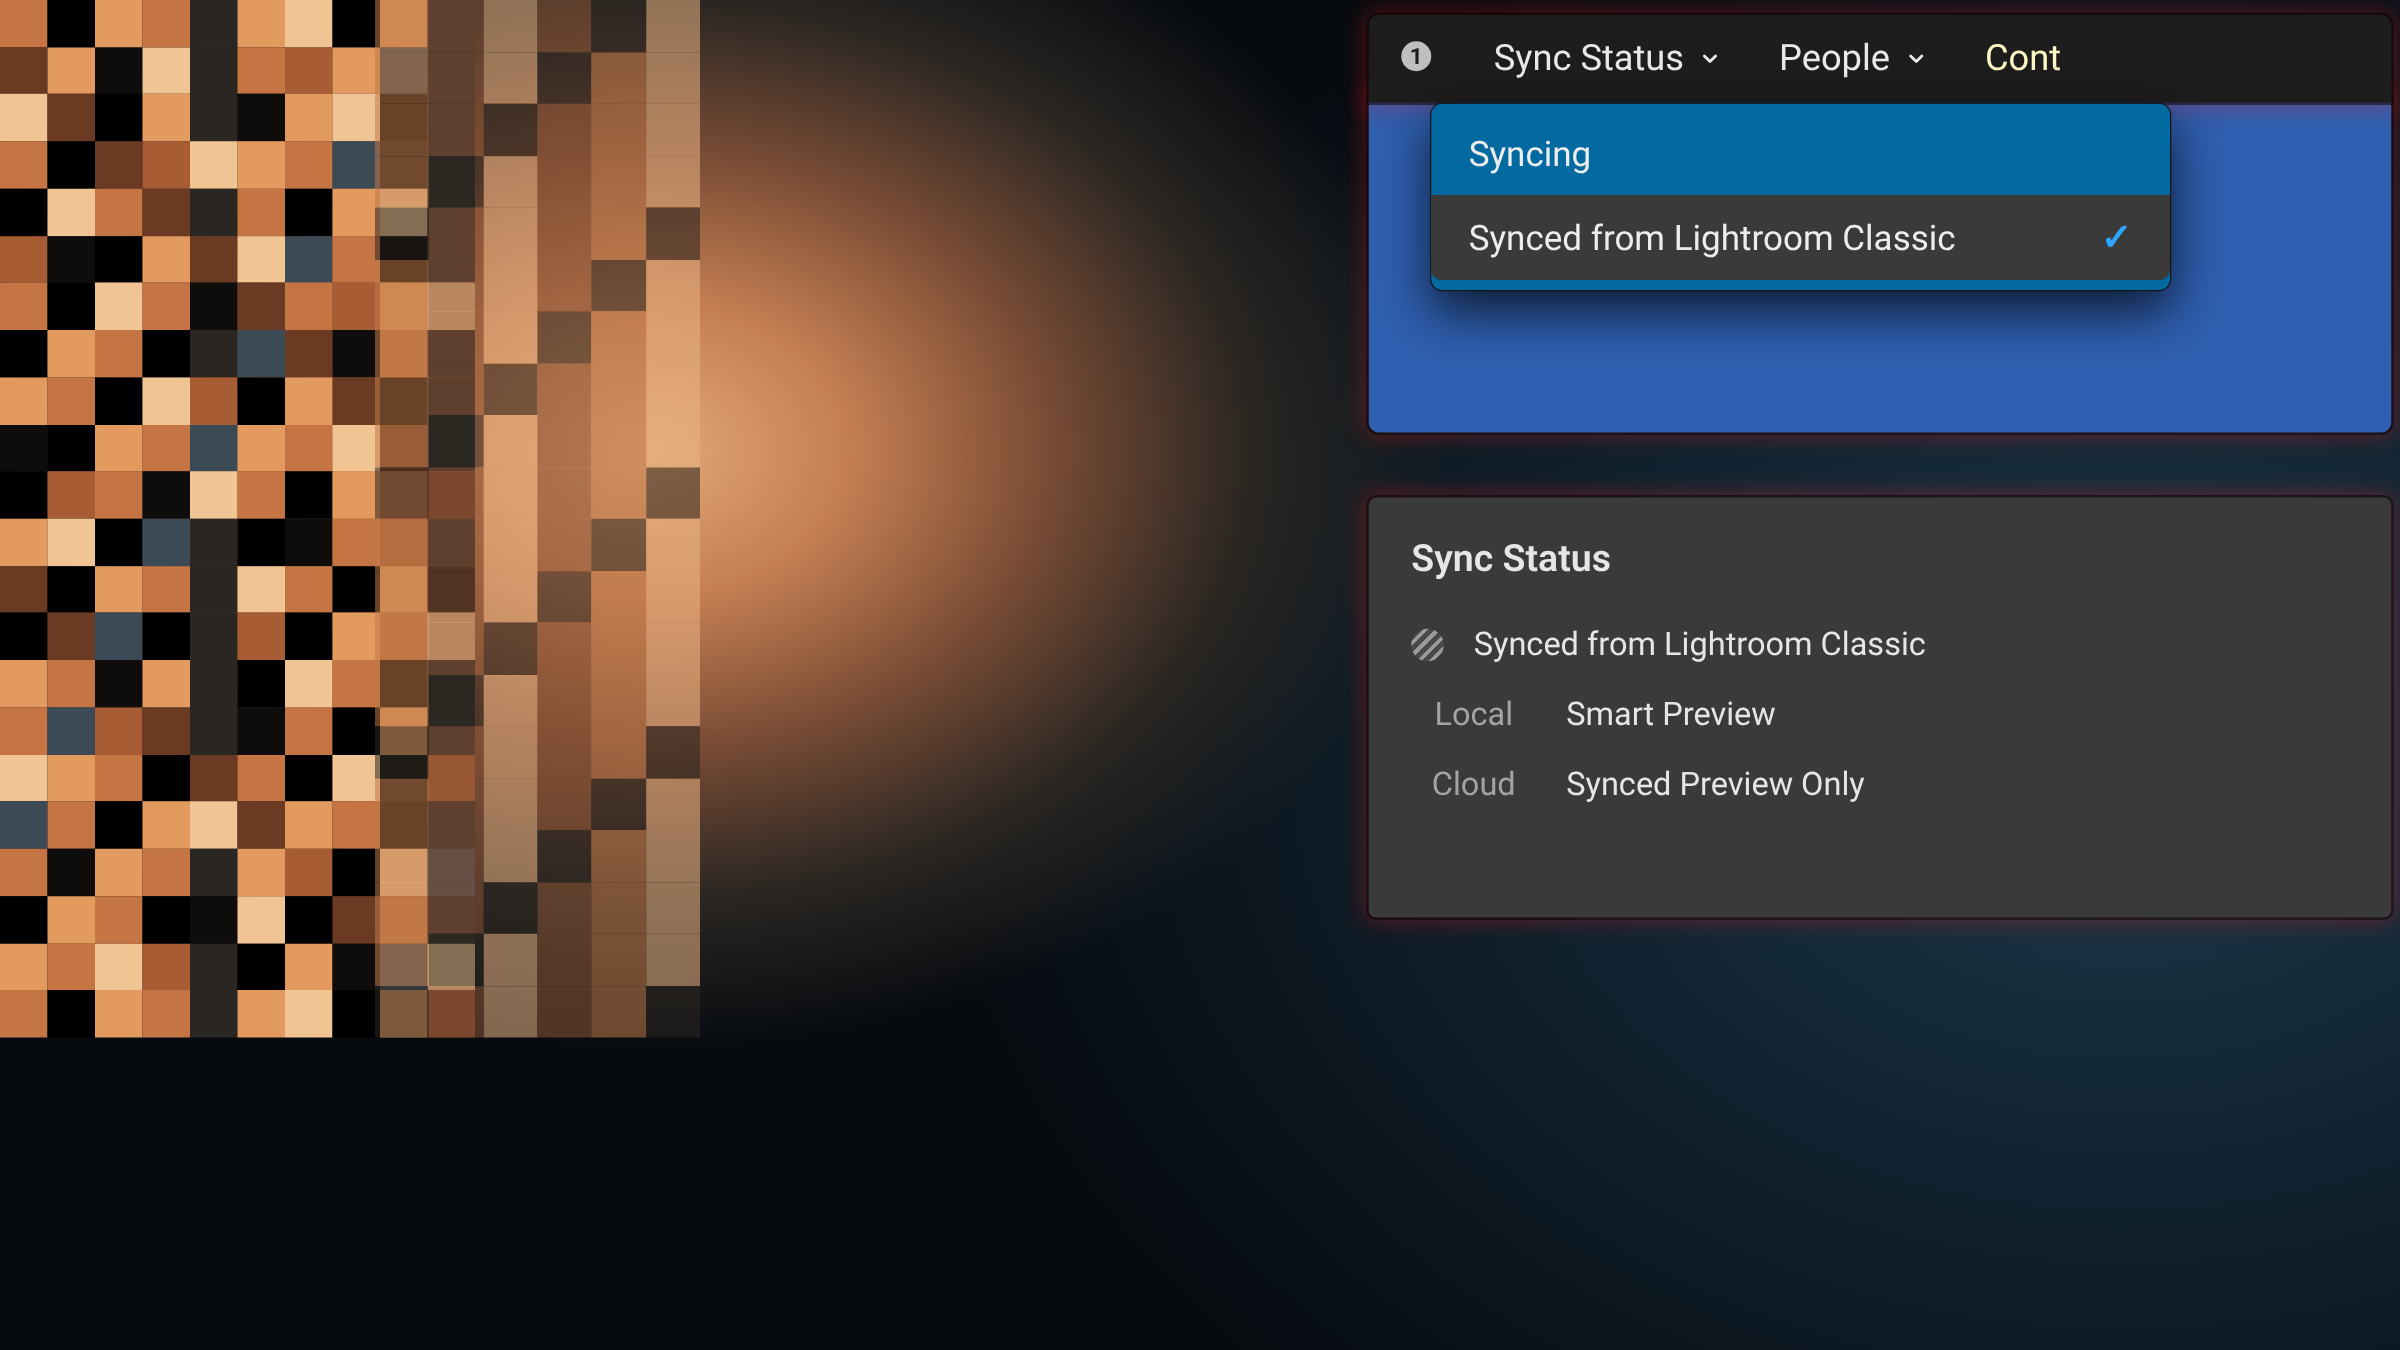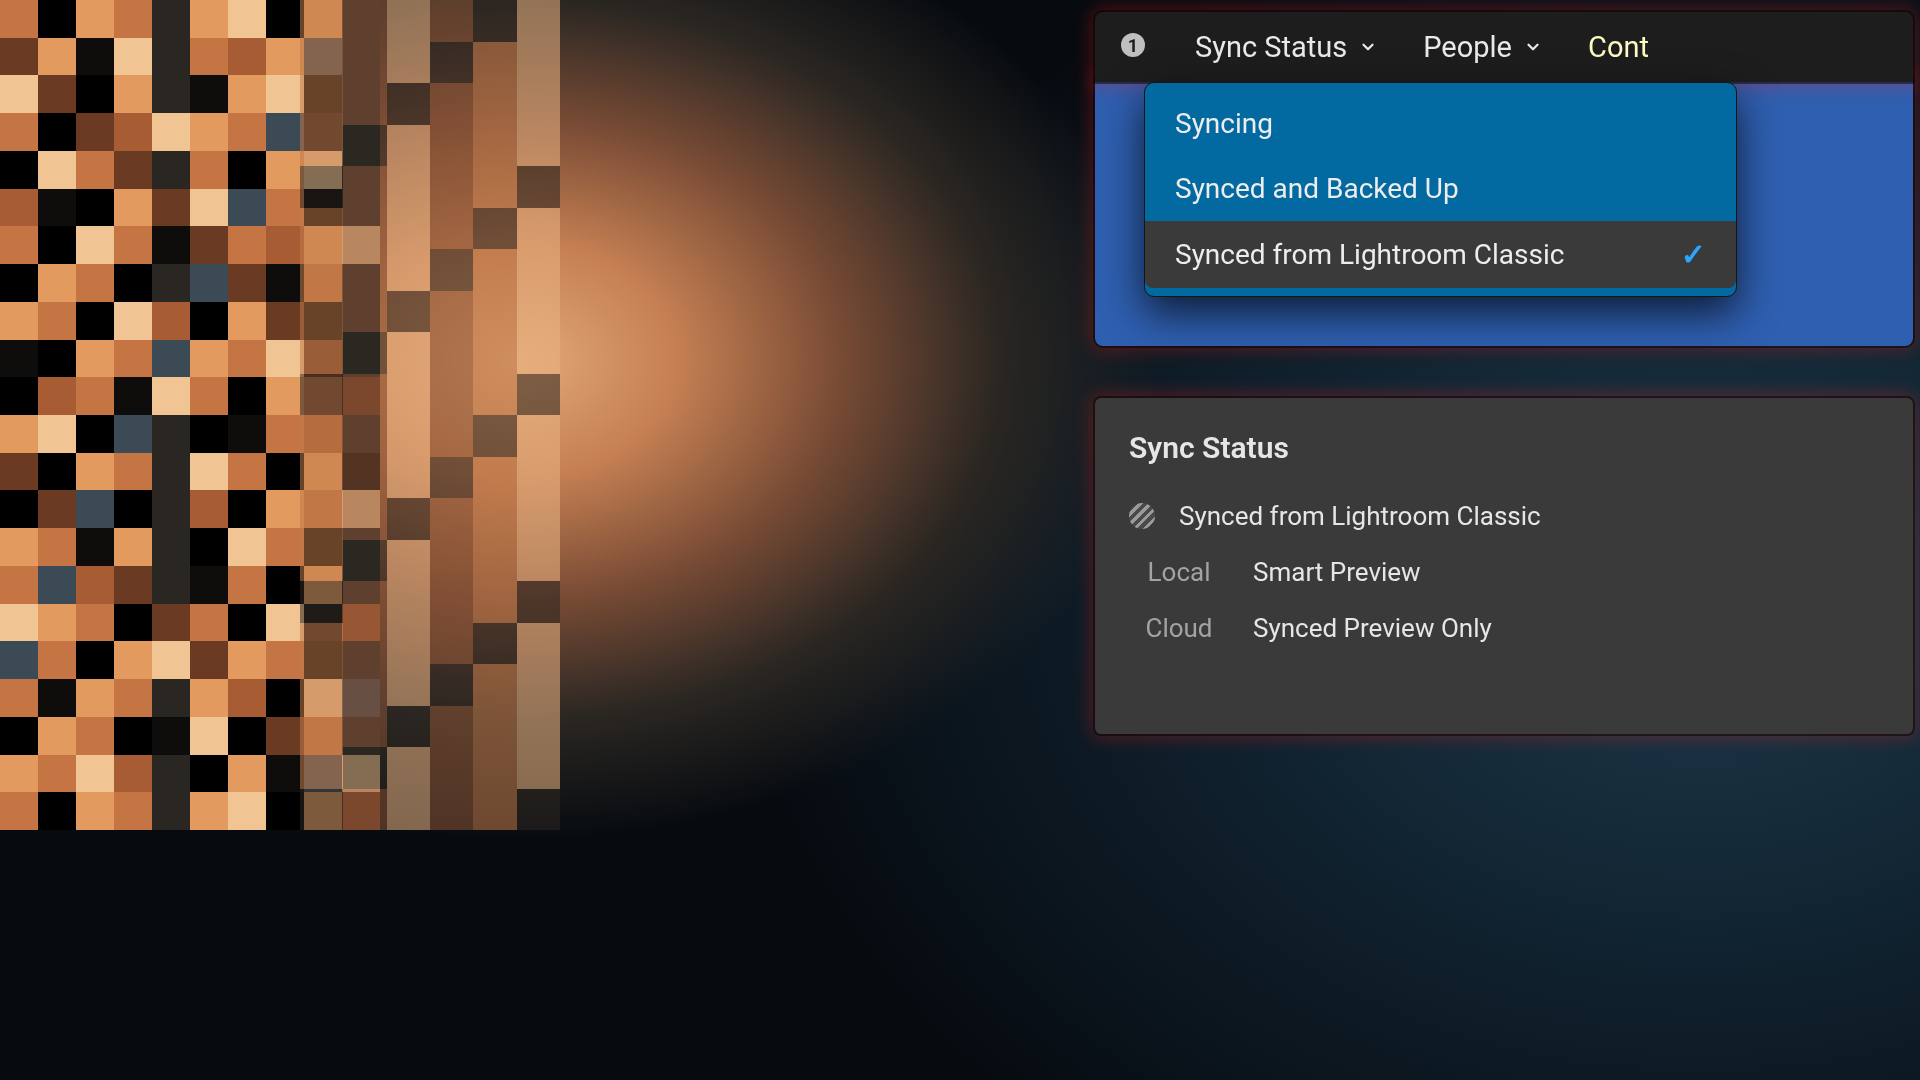--- a/index.html
+++ b/index.html
@@ -468,23 +468,20 @@
     </div>
     <div class="filter-btn dim">
       <span>Cont</span>
     </div>
   </div>
 
   <div class="dropdown">
     <div class="dropdown-item">
       <span>Syncing</span>
     </div>
-    <div class="dropdown-item">
-      <span>Synced and Backed Up</span>
-    </div>
     <div class="dropdown-item selected">
       <span>Synced from Lightroom Classic</span>
       <span class="check">✓</span>
     </div>
   </div>
 
   <div class="info-panel">
     <div class="info-title">Sync Status</div>
 
     <div class="info-row">

